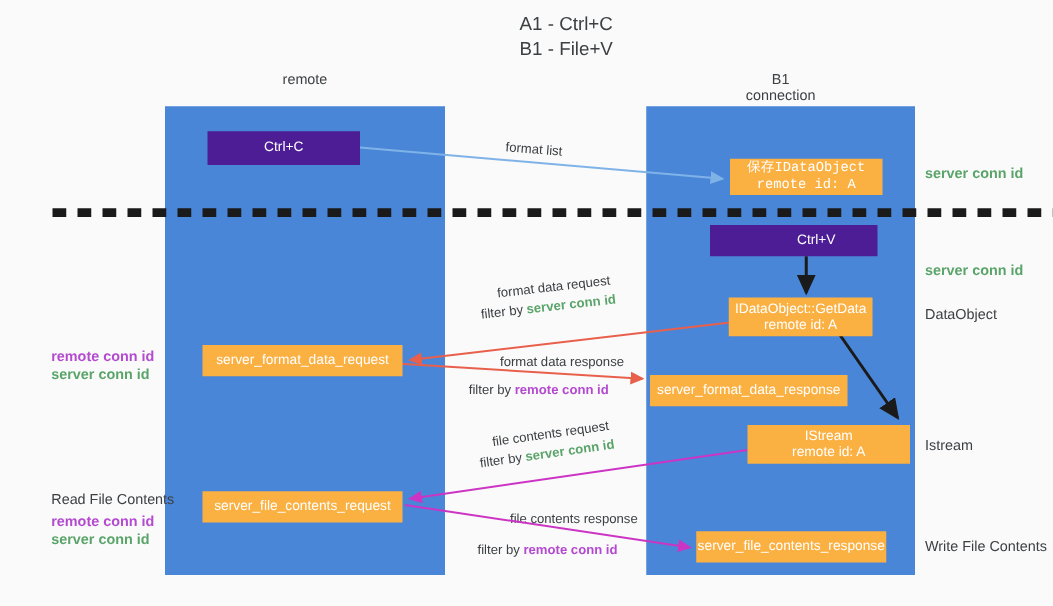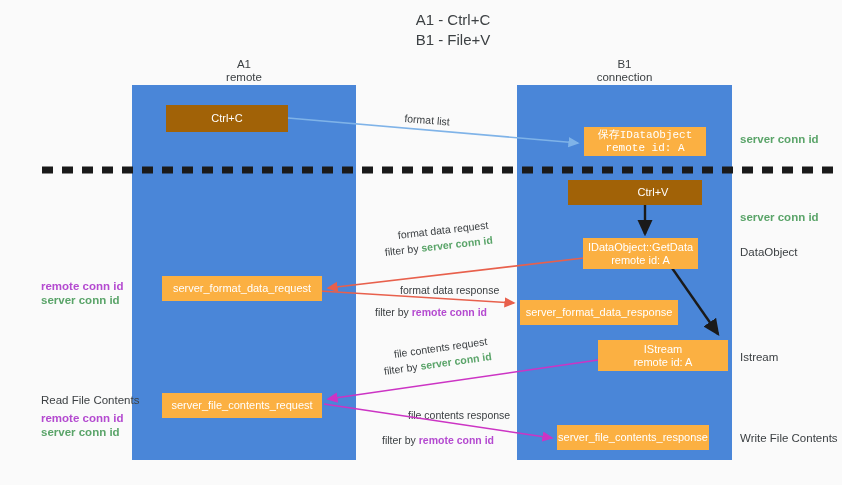--- a/index.html
+++ b/index.html
@@ -60,21 +60,21 @@
     flex-direction: column;
     align-items: center;
     justify-content: center;
     color: #ffffff;
     font-size: 11px;
     line-height: 13px;
     text-align: center;
     z-index: 5;
   }
   .box .l2 { display: block; }
-  .green { background: #a16207; }
+  .green { background: #4c1d95; }
   .orange { background: #fbb042; }
 
   
   .side-label {
     font-size: 11.5px;
     line-height: 14px;
     color: #3c4043;
   }
   .green-txt { color: #5aa469; font-weight: bold; }
   .purple-txt { color: #b44ad0; font-weight: bold; }
@@ -105,21 +105,20 @@
 <body>
 
 <div id="stage">
 
   <div class="abs title">
     <div>A1 - Ctrl+C</div>
     <div>B1 - File+V</div>
   </div>
 
   <div class="abs col-head" style="left:100px; top:58px; width:224px;">
-    <span class="l1">A1</span>
     <span class="l2">remote</span>
   </div>
   <div class="abs col-head" style="left:485px; top:58px; width:215px;">
     <span class="l1">B1</span>
     <span class="l2">connection</span>
   </div>
 
   <div class="abs lane" id="lane-a1"></div>
   <div class="abs lane" id="lane-b1"></div>
 

